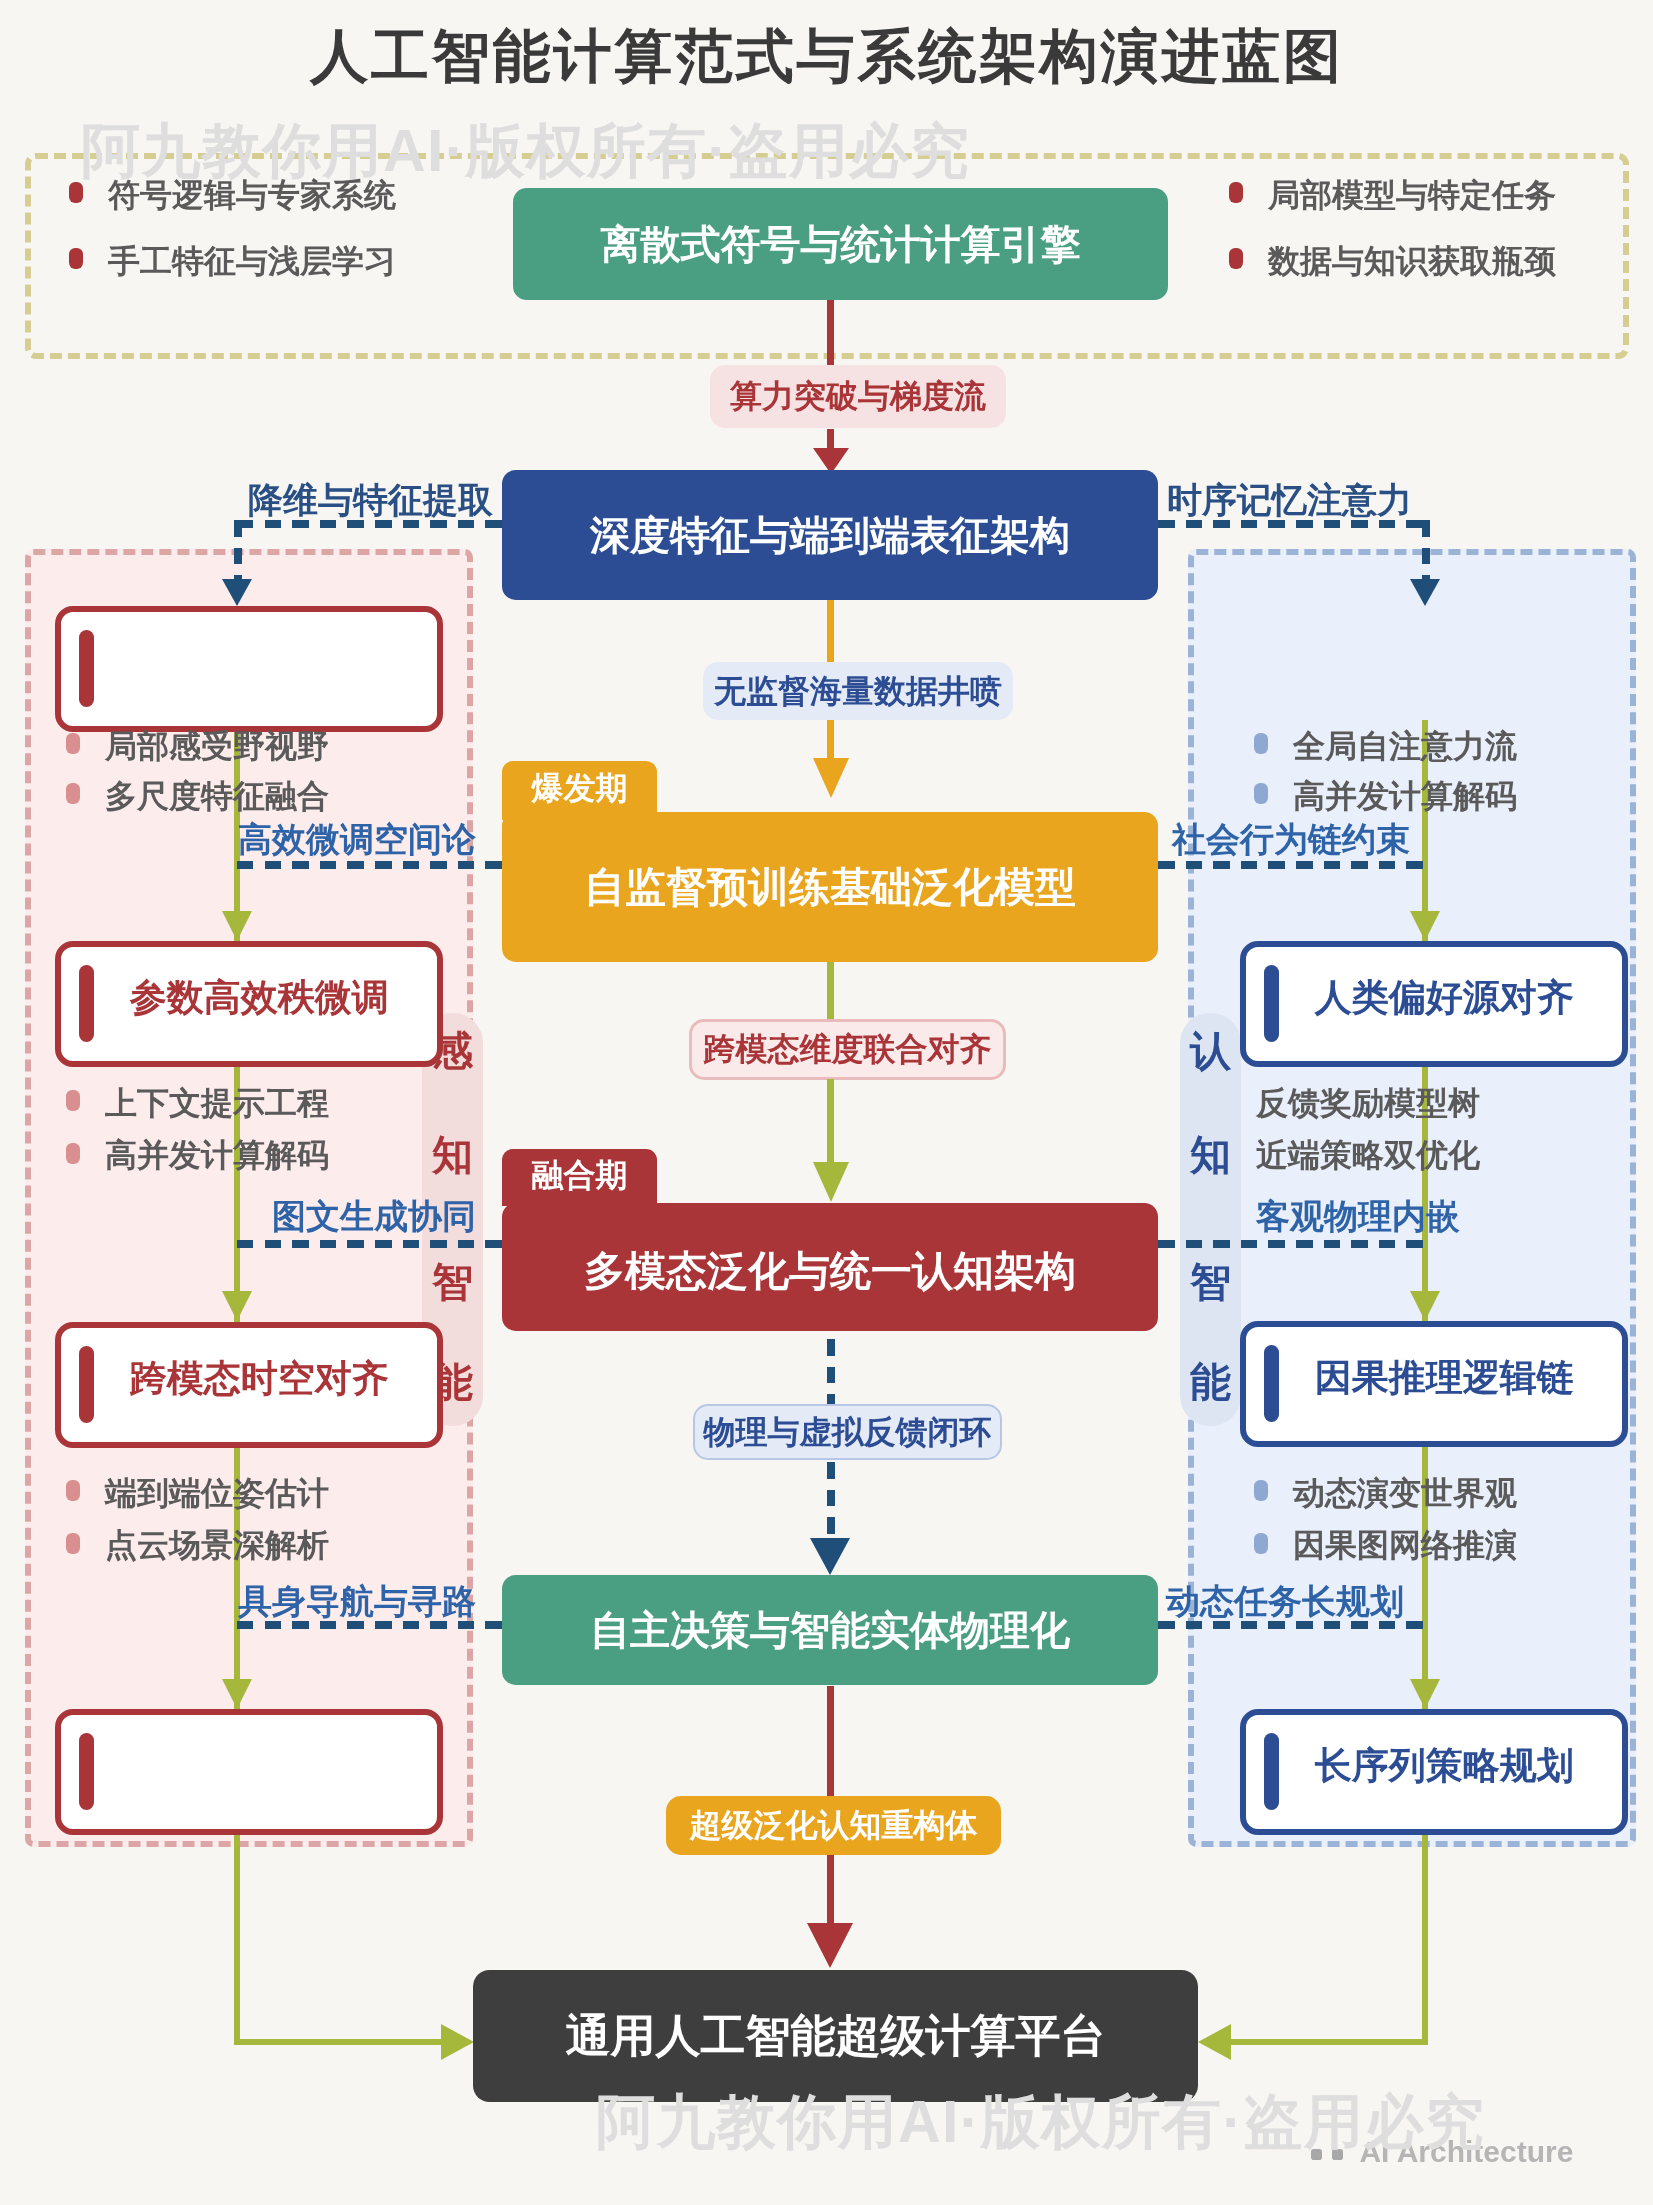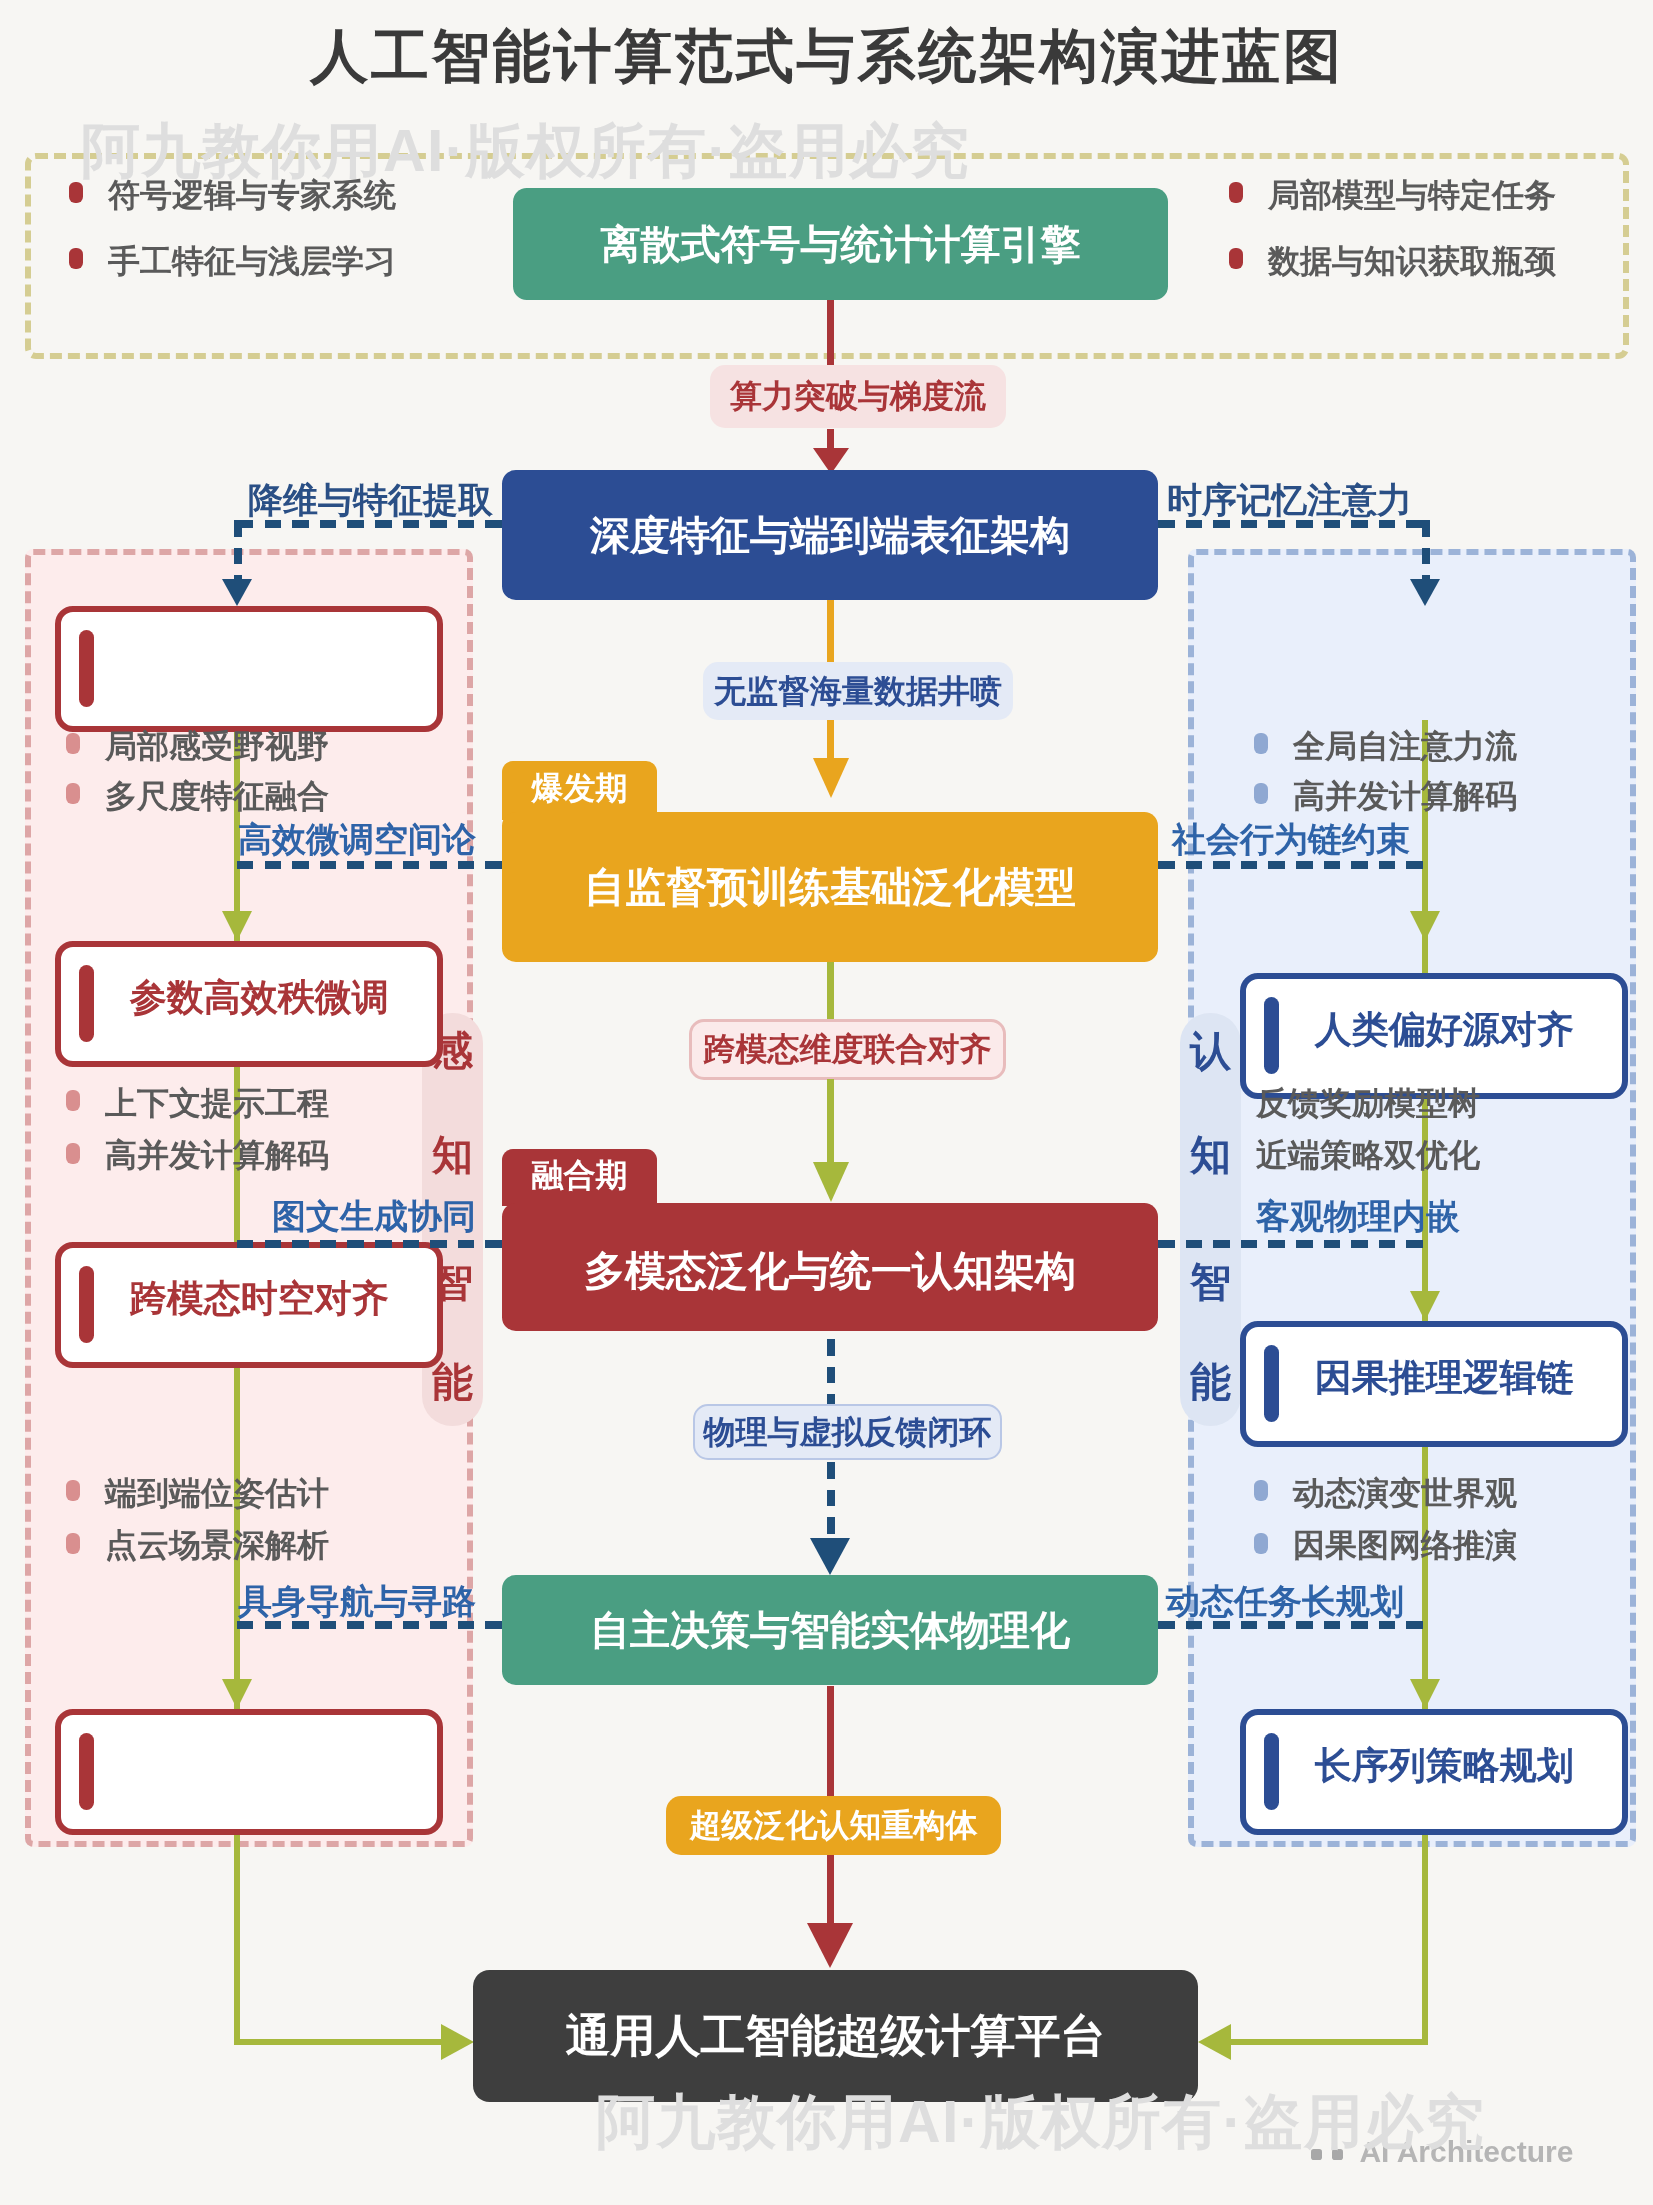--- a/index.html
+++ b/index.html
@@ -155,41 +155,41 @@
   <div class="abs sbox sbox-red" style="left:55px;top:941px;">
       <span class="bar"></span>
       <span class="lbl">参数高效秩微调</span>
     </div>
   <div class="abs dot" style="left:66px;top:1090px;background:#d98f8f;"></div>
   <div class="abs bullet-txt" style="left:105px;top:1082px;">上下文提示工程</div>
   <div class="abs dot" style="left:66px;top:1143px;background:#d98f8f;"></div>
   <div class="abs bullet-txt" style="left:105px;top:1134px;">高并发计算解码</div>
   <div class="abs linktxt" style="left:138px;top:1194px;width:338px;text-align:right;">图文生成协同</div>
 
-  <div class="abs sbox sbox-red" style="left:55px;top:1242px;">
+  <div class="abs sbox sbox-red" style="left:55px;top:1322px;">
       <span class="bar"></span>
       <span class="lbl">跨模态时空对齐</span>
     </div>
   <div class="abs dot" style="left:66px;top:1480px;background:#d98f8f;"></div>
   <div class="abs bullet-txt" style="left:105px;top:1472px;">端到端位姿估计</div>
   <div class="abs dot" style="left:66px;top:1533px;background:#d98f8f;"></div>
   <div class="abs bullet-txt" style="left:105px;top:1524px;">点云场景深解析</div>
   <div class="abs linktxt" style="left:138px;top:1579px;width:338px;text-align:right;">具身导航与寻路</div>
 
   <div class="abs sbox sbox-red" style="left:55px;top:1709px;">
       <span class="bar"></span>
     </div>
 
   <div class="abs dot" style="left:1254px;top:733px;background:#8fa8d2;"></div>
   <div class="abs bullet-txt" style="left:1293px;top:725px;">全局自注意力流</div>
   <div class="abs dot" style="left:1254px;top:783px;background:#8fa8d2;"></div>
   <div class="abs bullet-txt" style="left:1293px;top:775px;">高并发计算解码</div>
   <div class="abs linktxt" style="left:1172px;top:817px;z-index:3;">社会行为链约束</div>
 
-  <div class="abs sbox sbox-blue" style="left:1240px;top:941px;margin-top:32px;">
+  <div class="abs sbox sbox-blue" style="left:1240px;top:941px;">
       <span class="bar"></span>
       <span class="lbl">人类偏好源对齐</span>
     </div>
   <div class="abs bullet-txt" style="left:1256px;top:1082px;">反馈奖励模型树</div>
   <div class="abs bullet-txt" style="left:1256px;top:1134px;">近端策略双优化</div>
   <div class="abs linktxt" style="left:1256px;top:1194px;">客观物理内嵌</div>
 
   <div class="abs sbox sbox-blue" style="left:1240px;top:1321px;">
       <span class="bar"></span>
       <span class="lbl">因果推理逻辑链</span>

